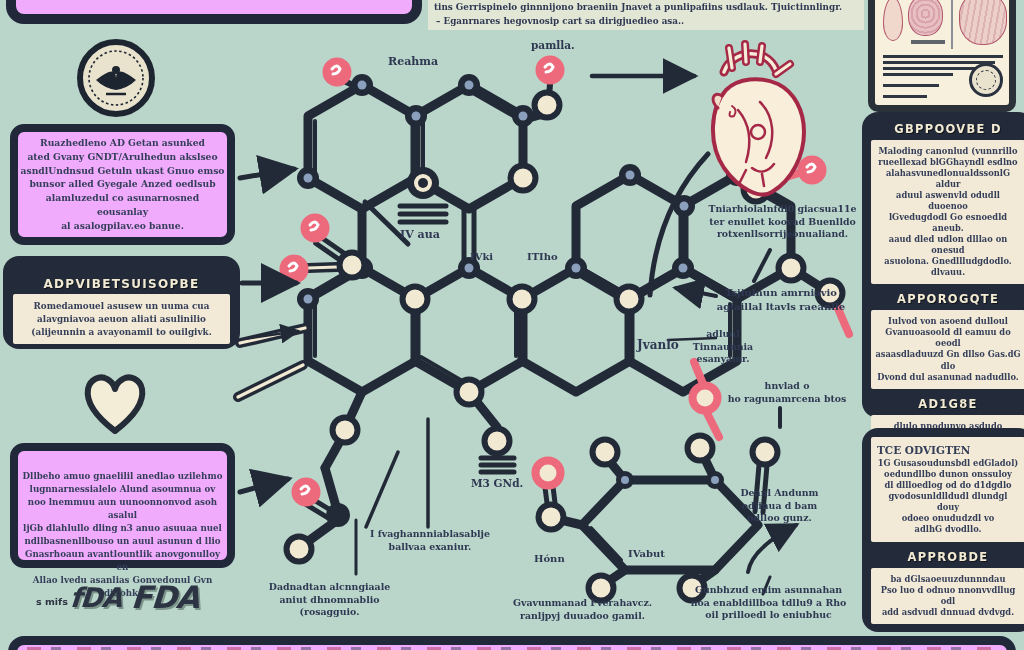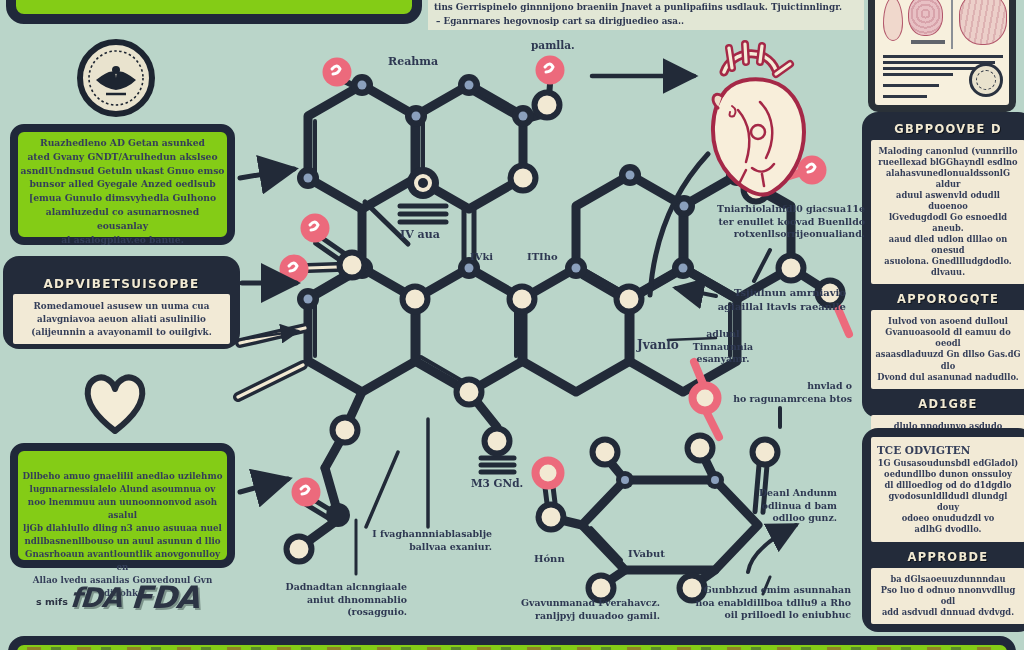--- a/index.html
+++ b/index.html
@@ -1,27 +1,27 @@
 <!DOCTYPE html>
 <html><head>
 <meta charset="utf-8">
 <style>
 *{box-sizing:border-box}
 body{margin:0;background:#8fa59b;font-family:"Liberation Sans",sans-serif}
 .canvas{position:relative;width:1024px;height:650px;background:#bad5c9;overflow:hidden}
 .abs{position:absolute}
-.box{position:absolute;background:#84cc16;border:8px solid #20283a;border-radius:14px}
+.box{position:absolute;background:#f0abfc;border:8px solid #20283a;border-radius:14px}
 .garb{font-family:"DejaVu Serif",serif;font-weight:700;color:#343e59;text-align:center}
 .g92{font-size:9.2px;line-height:1.5}
 .g83{font-size:8.3px;line-height:1.33}
 .panel{position:absolute;background:#232b3a;border-radius:16px;padding:2px 0}
 .phead{font-family:"DejaVu Sans",sans-serif;font-weight:800;color:#f2ead2;text-align:center;letter-spacing:1.3px;font-size:11.5px;text-shadow:1px 1px 0 #00000088;margin:8px 4px 2px}
 .pbox{background:#f2ead6;border-radius:2px;margin:4px 9px;padding:6px 4px}
 .lbl{position:absolute;font-family:"DejaVu Serif",serif;font-weight:700;color:#2e3852}
-.annot{position:absolute;font-family:"DejaVu Serif",serif;font-weight:700;color:#2e3852;text-align:right;font-size:9.4px;line-height:1.35}
+.annot{position:absolute;font-family:"DejaVu Serif",serif;font-weight:700;color:#2e3852;text-align:center;font-size:9.4px;line-height:1.35}
 .fda{position:absolute;font-family:"DejaVu Sans",sans-serif;font-weight:800;font-style:italic;color:#2c3444;letter-spacing:-1px;transform:skewX(-7deg);text-shadow:2px 2px 0 rgba(74,94,88,.55)}
 .cline{position:absolute;background:#2e3644;height:2.5px}
 .sketch{position:absolute;border:1.5px solid #b2566a}
 </style>
 </head>
 <body>
 
 <div class="canvas">
 
   <div class="abs" style="left:428px;top:0;width:436px;height:30px;background:#e2e7d5"></div>
@@ -223,21 +223,20 @@
     </g>
   </svg>
 
   <div class="box" style="left:6px;top:-46px;width:416px;height:70px;border-width:10px;border-radius:18px;z-index:2"></div>
 
   <div class="box" style="left:10px;top:124px;width:225px;height:121px;padding:4px 2px;z-index:3">
     <div class="garb g92">Ruazhedleno AD Getan asunked</div>
     <div class="garb g92">ated Gvany GNDT/Arulhedun akslseo</div>
     <div class="garb g92">asndlUndnsud Getuln ukast Gnuo emso</div>
     <div class="garb g92">bunsor alled Gyegale Anzed oedlsub</div>
-    <div class="garb g92">[emua Gunulo dimsvyhedla Gulhono</div>
     <div class="garb g92">alamluzedul co asunarnosned eousanlay</div>
     <div class="garb g92">al asalogpilav.eo banue.</div>
   </div>
 
   <div class="panel" style="left:3px;top:256px;width:237px;height:93px;z-index:3">
     <div class="phead" style="margin-top:19px;font-size:12px">ADPVIBETSUISOPBE</div>
     <div class="pbox" style="margin:3px 10px">
       <div class="garb" style="font-size:8.8px;line-height:1.45">Romedamouel asusew un uuma cua</div>
       <div class="garb" style="font-size:8.8px;line-height:1.45">alavgniavoa aeuon aliati asulinilio</div>
       <div class="garb" style="font-size:8.8px;line-height:1.45">(alijeunnin a avayonamil to ouilgivk.</div>

